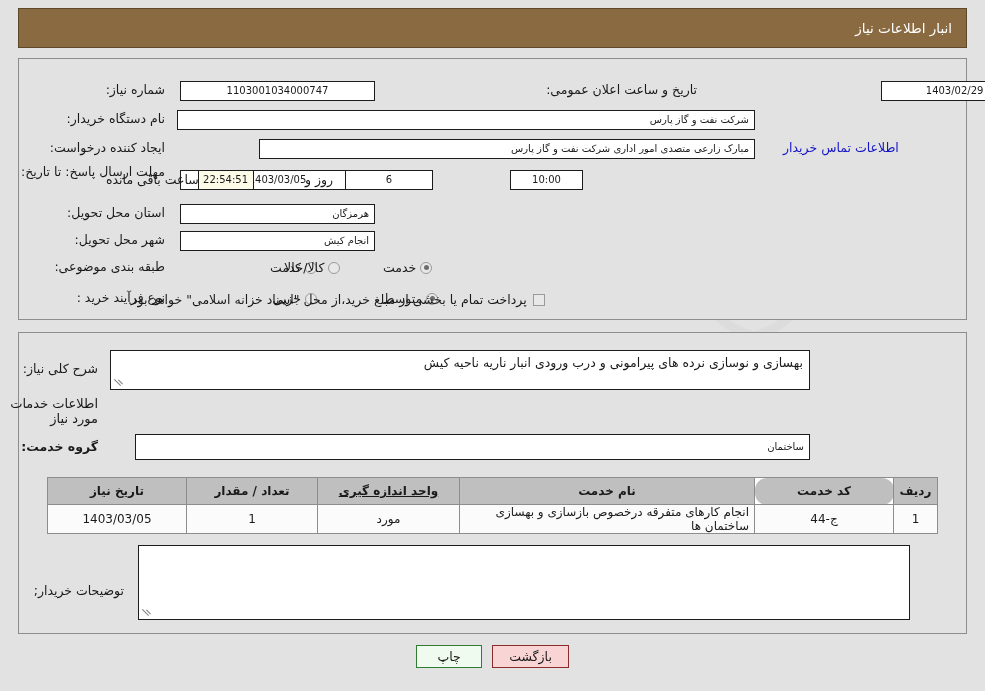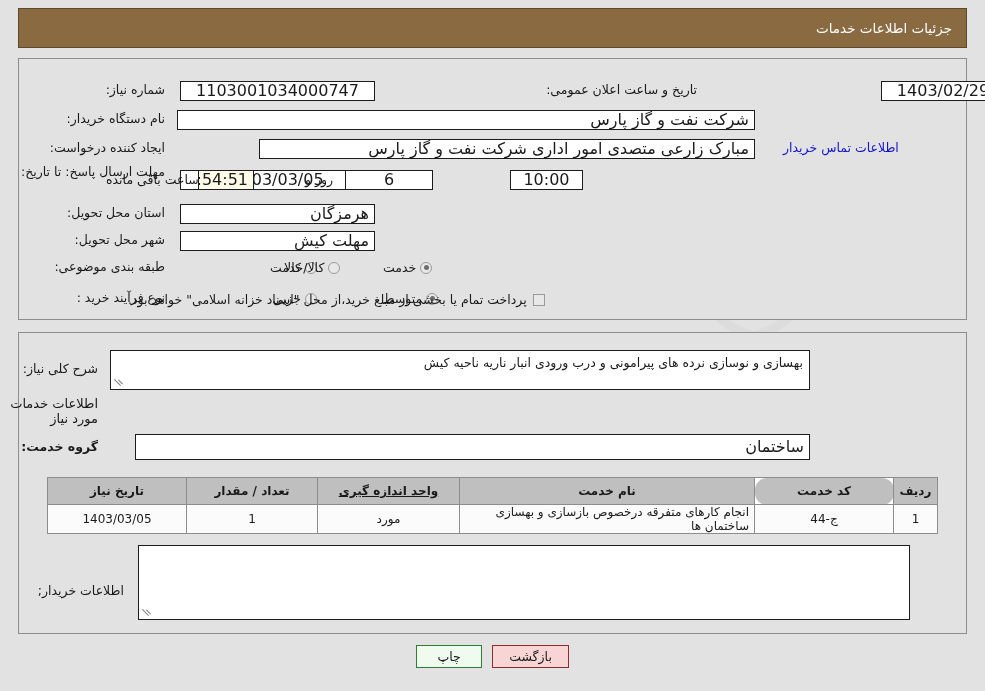--- a/index.html
+++ b/index.html
@@ -85,21 +85,21 @@
     font-size: 12.5px;
     color: #1a1a1a;
     text-align: right;
   }
   .fld {
     background: #ffffff;
     border: 1px solid #1c1c1c;
     box-sizing: border-box;
     height: 20px;
     line-height: 18px;
-    font-size: 16px;
+    font-size: 10px;
     color: #1a1a1a;
     padding: 0 5px;
     text-align: center;
     overflow: hidden;
     white-space: nowrap;
   }
   .fld.rt { text-align: right; }
   .fld.ivory { background: #fbfbe8; }
   .link {
     color: #1414c8;
@@ -227,21 +227,21 @@
   <div class="wm-shield">
     <svg width="120" height="130" viewBox="0 0 120 130">
       <path d="M60 4 L112 24 V70 C112 100 88 118 60 126 C32 118 8 100 8 70 V24 Z" fill="none" stroke="#cfcfcf" stroke-width="9"></path>
       <path d="M38 48 L60 96 L82 48" fill="none" stroke="#e8bdbd" stroke-width="11"></path>
     </svg>
   </div>
   <div class="wm-text">AriaTender.net</div>
 </div>
 
 <div class="topbar">
-  <div class="topbar-title">جزئیات اطلاعات خدمات</div>
+  <div class="topbar-title">انبار اطلاعات نیاز</div>
 </div>
 
 <div class="panel" id="panel-top"></div>
 
 <div class="row" style="top:82px; right:820px; z-index:3;">
   <span class="lbl">شماره نیاز:</span>
 </div>
 <div class="fld" style="position:absolute; top:81px; right:610px; width:195px; z-index:3;">1103001034000747</div>
 
 <div class="row" style="top:82px; right:288px; z-index:3;">
@@ -272,21 +272,21 @@
 <div class="lbl" style="position:absolute; top:172px; right:auto; left:106px; z-index:3;">ساعت باقی مانده</div>
 
 <div class="row" style="top:205px; right:820px; z-index:3;">
   <span class="lbl">استان محل تحویل:</span>
 </div>
 <div class="fld rt" style="position:absolute; top:204px; right:610px; width:195px; z-index:3;">هرمزگان</div>
 
 <div class="row" style="top:232px; right:820px; z-index:3;">
   <span class="lbl">شهر محل تحویل:</span>
 </div>
-<div class="fld rt" style="position:absolute; top:231px; right:610px; width:195px; z-index:3;">مهلت کیش</div>
+<div class="fld rt" style="position:absolute; top:231px; right:610px; width:195px; z-index:3;">انجام کیش</div>
 
 <div class="row" style="top:259px; right:820px; z-index:3;">
   <span class="lbl">طبقه بندی موضوعی:</span>
 </div>
 <div class="row" style="top:260px; right:668px; z-index:3;">
   <span class="radio"></span>
   <span class="radio-lbl">کالا</span>
 </div>
 <div class="row" style="top:260px; right:740px; right:auto; left:371px; z-index:3;">
   <span class="radio on"></span>
@@ -342,21 +342,21 @@
       <td>1</td>
       <td>ج-44</td>
       <td class="name">انجام کارهای متفرقه درخصوص بازسازی و بهسازی ساختمان ها</td>
       <td>مورد</td>
       <td>1</td>
       <td>1403/03/05</td>
     </tr>
   </tbody>
 </table>
 
-<div class="lbl" style="position:absolute; top:583px; right:861px; z-index:3;">اطلاعات خریدار;</div>
+<div class="lbl" style="position:absolute; top:583px; right:861px; z-index:3;">توضیحات خریدار;</div>
 <div class="ta" style="position:absolute; top:545px; right:75px; width:772px; height:75px; z-index:3;">
   <span></span>
   <span class="grip"></span>
 </div>
 
 <div class="btnbar">
   <div class="btn btn-back">بازگشت</div>
   <div class="btn btn-print">چاپ</div>
 </div>
 

